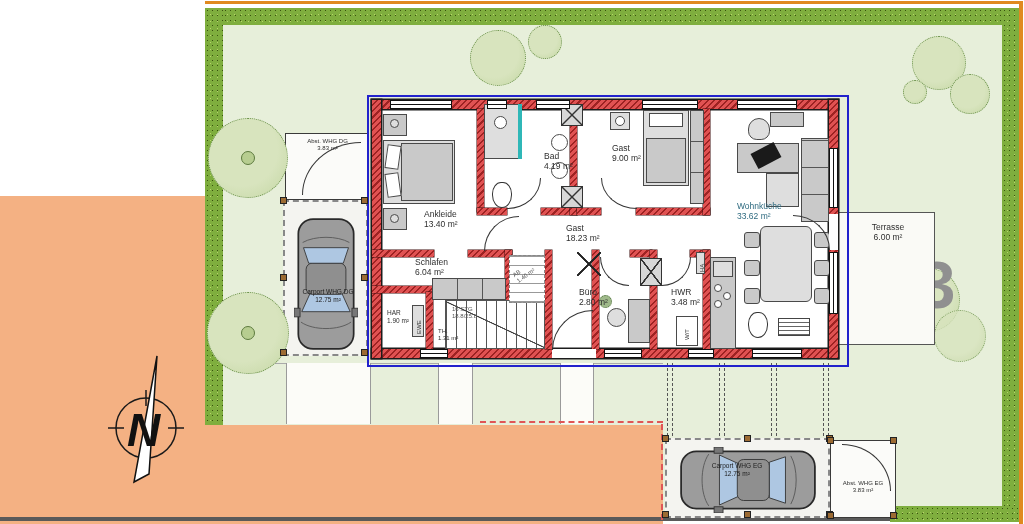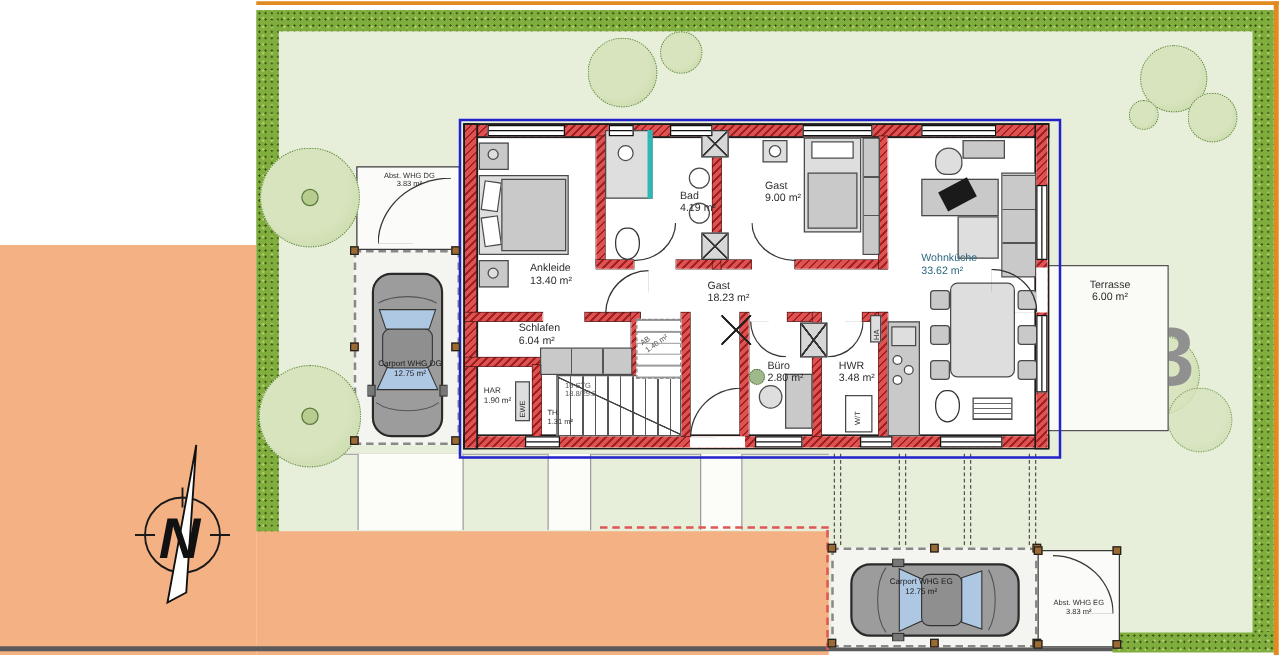--- a/index.html
+++ b/index.html
@@ -270,21 +270,21 @@
   <div class="lbl" style="left:566px;top:223px">
     <span>Gast</span><br><span>18.23 m²</span></div>
   <div class="lbl" style="left:612px;top:143px">
     <span>Gast</span><br><span>9.00 m²</span></div>
   <div class="lbl teal" style="left:737px;top:201px">
     <span>Wohnküche</span><br><span>33.62 m²</span></div>
   <div class="lbl" style="left:415px;top:257px">
     <span>Schlafen</span><br><span>6.04 m²</span></div>
   <div class="lbl small" style="left:387px;top:309px">
     <span>HAR</span><br><span>1.90 m²</span></div>
-  <div class="lbl" style="left:614px;top:287px">
+  <div class="lbl" style="left:579px;top:287px">
     <span>Büro</span><br><span>2.80 m²</span></div>
   <div class="lbl" style="left:671px;top:287px">
     <span>HWR</span><br><span>3.48 m²</span></div>
   <div class="lbl tiny gray" style="left:514px;top:266px;transform:rotate(-35deg)">
     <span>AB</span><br><span>1.40 m²</span></div>
   <div class="lbl tiny" style="left:438px;top:328px">
     <span>TH.</span><br><span>1.31 m²</span></div>
   <div class="lbl tiny gray" style="left:452px;top:306px">
     <span>16 STG</span><br><span>18.8/25.8</span></div>
 

